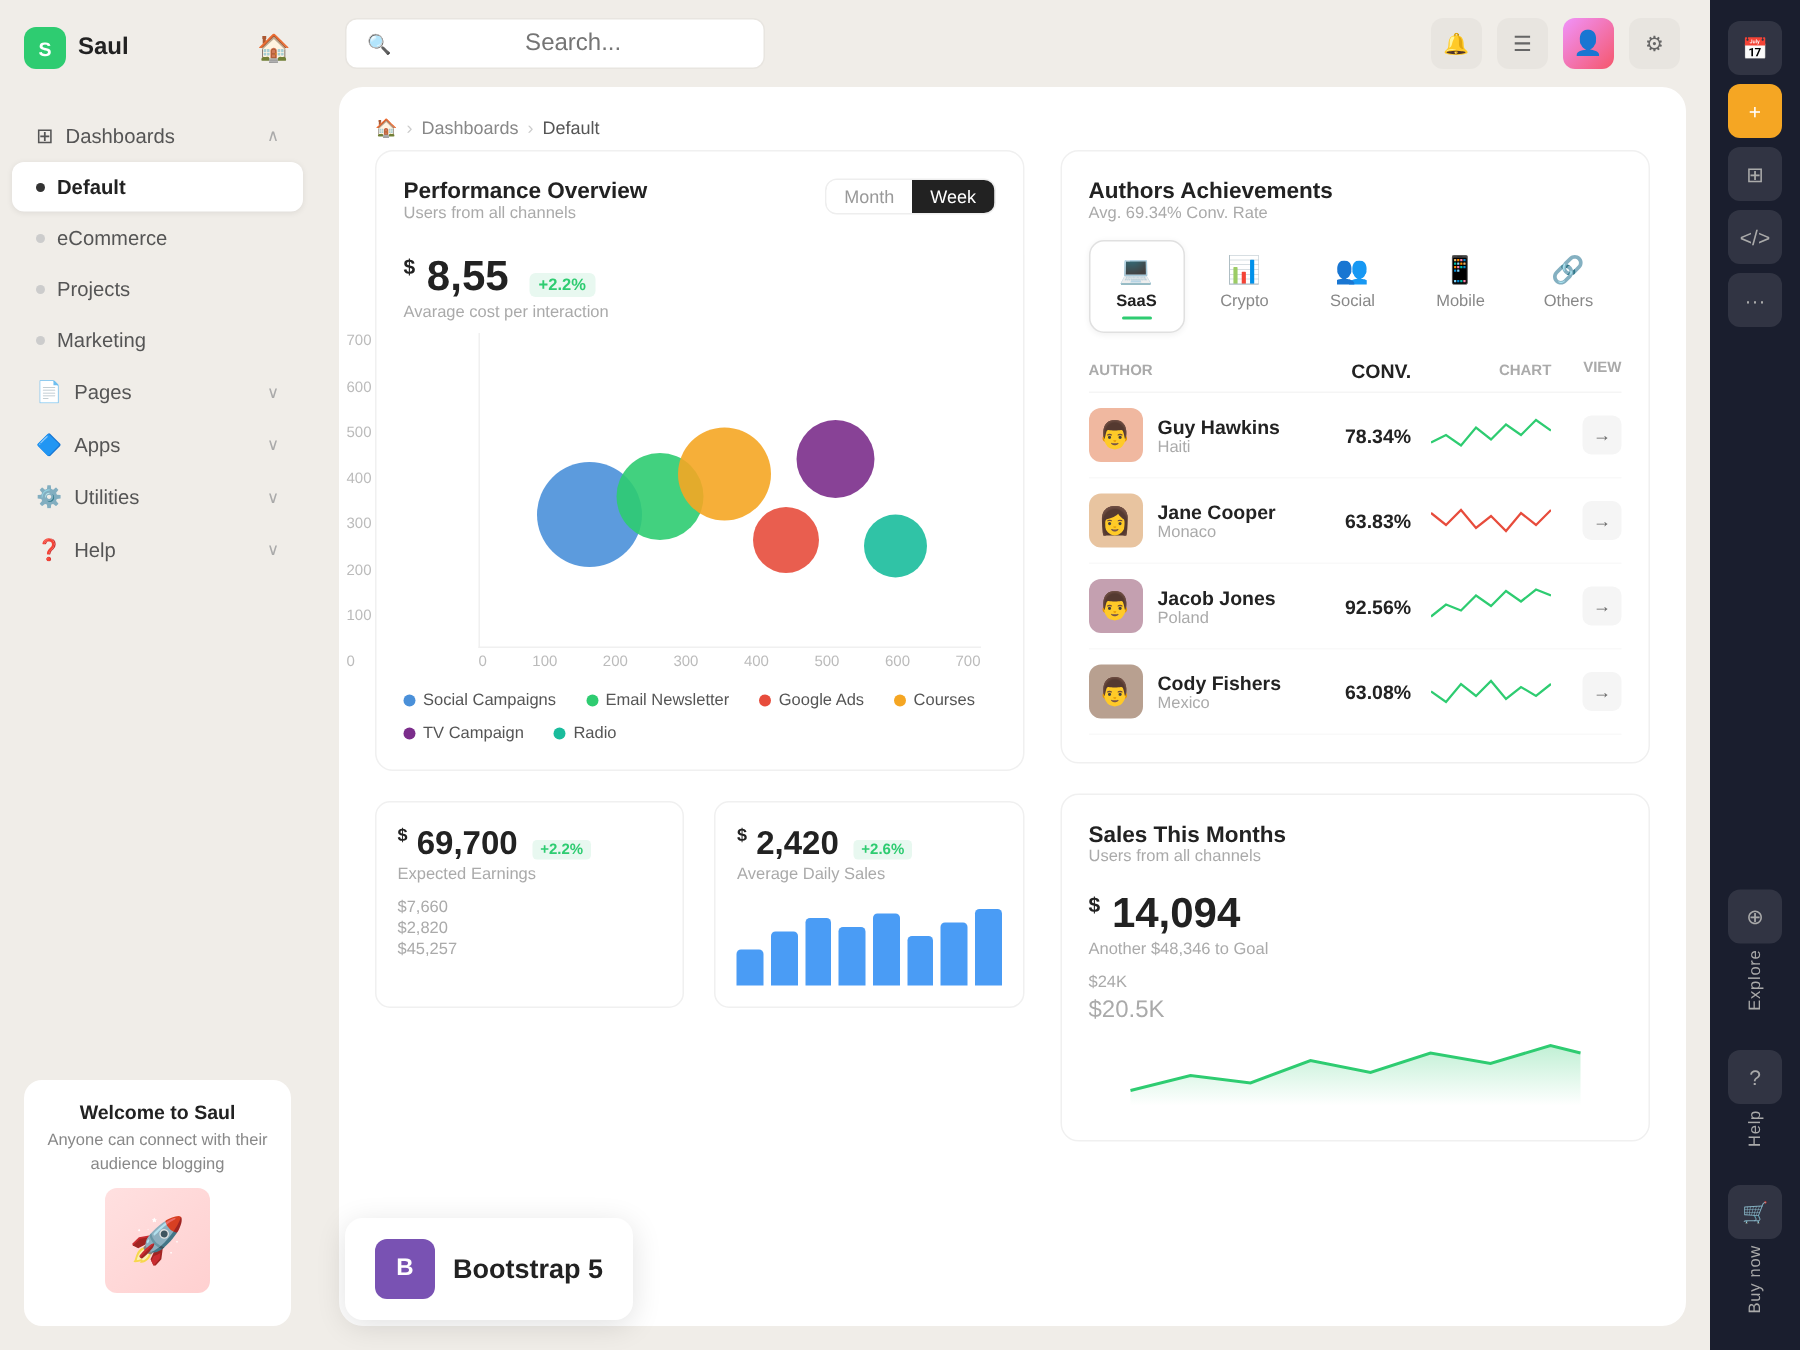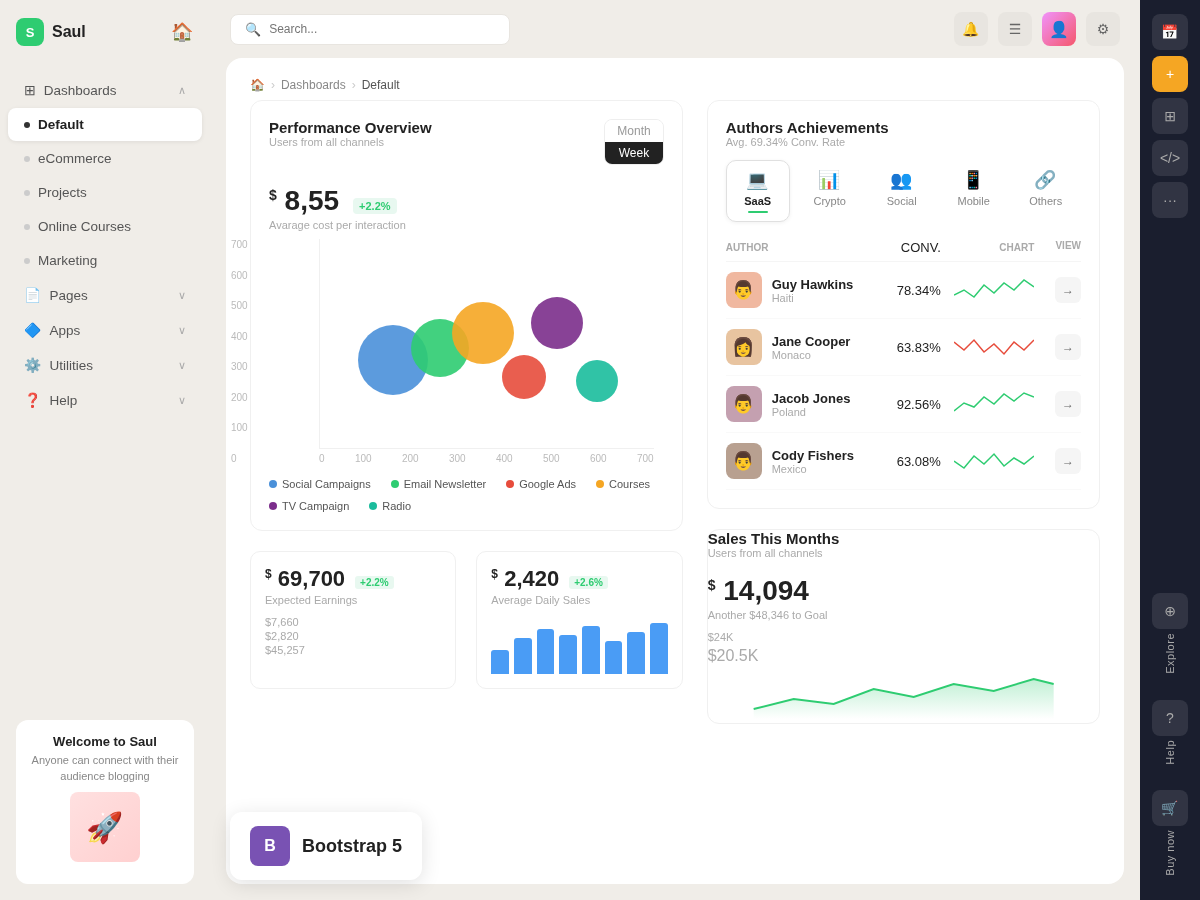--- a/index.html
+++ b/index.html
@@ -87,23 +87,24 @@
       border-radius: 8px;
       padding: 7px 14px;
       gap: 8px;
       flex: 1;
       max-width: 280px;
       border: 1px solid #e8e5e0;
     }
     .search-icon { color: #aaa; font-size: 13px; }
     .search-input {
       border: none; outline: none;
-      font-size: 12px; color: #999;
+      font-size: 16px; color: #999;
       background: transparent;
       width: 100%;
+      text-align: center;
     }
 
     .header-spacer { flex: 1; }
     .header-actions { display: flex; align-items: center; gap: 10px; }
     .header-icon-btn {
       width: 34px; height: 34px;
       background: #e8e5e0;
       border-radius: 8px;
       display: flex; align-items: center; justify-content: center;
       cursor: pointer;
@@ -171,21 +172,21 @@
     .section-card {
       border: 1px solid #f0f0f0;
       border-radius: 12px;
       padding: 18px;
       margin-bottom: 20px;
     }
     .section-header { display: flex; align-items: flex-start; justify-content: space-between; margin-bottom: 4px; }
     .section-title { font-size: 15px; font-weight: 700; color: #222; }
     .section-sub { font-size: 11px; color: #aaa; }
 
-    .toggle-group { display: flex; border-radius: 8px; overflow: hidden; border: 1px solid #eee; flex-direction: column; }
+    .toggle-group { display: flex; border-radius: 8px; overflow: hidden; border: 1px solid #eee; }
     .toggle-btn {
       padding: 4px 12px;
       font-size: 12px;
       cursor: pointer;
       border: none;
       background: white;
       color: #999;
     }
     .toggle-btn.active { background: #222; color: white; }
 
@@ -270,38 +271,38 @@
     .author-avatar {
       width: 36px; height: 36px; border-radius: 8px;
       background: #ddd;
       overflow: hidden;
       display: flex; align-items: center; justify-content: center;
       font-size: 18px;
       flex-shrink: 0;
     }
     .author-name { font-size: 13px; font-weight: 600; color: #222; }
     .author-country { font-size: 11px; color: #aaa; }
-    .conv-col { flex: 0.8; text-align: right; font-size: 13px; font-weight: 400; color: #222; }
+    .conv-col { flex: 0.8; text-align: right; font-size: 13px; font-weight: 700; color: #222; }
     .chart-col { flex: 1; display: flex; justify-content: flex-end; align-items: center; }
     .view-col { flex: 0.5; display: flex; justify-content: flex-end; }
     .view-btn {
       width: 26px; height: 26px;
       background: #f5f5f5;
       border-radius: 6px;
       display: flex; align-items: center; justify-content: center;
       cursor: pointer;
       font-size: 12px;
       color: #666;
     }
 
     
     .sparkline { width: 80px; height: 30px; }
 
     
-    .sales-section { border: 1px solid #f0f0f0; border-radius: 12px; margin-bottom: 20px; }
+    .sales-section { border: 1px solid #f0f0f0; border-radius: 12px; padding: 18px; margin-bottom: 20px; }
     .sales-value { font-size: 28px; font-weight: 700; color: #222; margin: 8px 0 2px; }
     .sales-value sup { font-size: 14px; }
     .sales-sub { font-size: 11px; color: #aaa; }
 
     
     .bar-chart { display: flex; align-items: flex-end; gap: 5px; height: 60px; margin-top: 8px; }
     .bar { background: #4a9cf5; border-radius: 3px 3px 0 0; flex: 1; }
     .dark-overlay-btn {
       width: 36px; height: 36px;
       background: rgba(255,255,255,0.1);
@@ -398,26 +399,20 @@
       <div class="nav-item">
         <div class="nav-item-left">
           <span style="width:6px;height:6px;border-radius:50%;background:#ccc;display:inline-block"></span>
           <span>eCommerce</span>
         </div>
       </div>
       <div class="nav-item">
         <div class="nav-item-left">
           <span style="width:6px;height:6px;border-radius:50%;background:#ccc;display:inline-block"></span>
           <span>Projects</span>
-        </div>
-      </div>
-      <div class="nav-item">
-        <div class="nav-item-left">
-          <span style="width:6px;height:6px;border-radius:50%;background:#ccc;display:inline-block"></span>
-          <span>Online Courses</span>
         </div>
       </div>
       <div class="nav-item">
         <div class="nav-item-left">
           <span style="width:6px;height:6px;border-radius:50%;background:#ccc;display:inline-block"></span>
           <span>Marketing</span>
         </div>
       </div>
       <div class="nav-item">
         <div class="nav-item-left">

